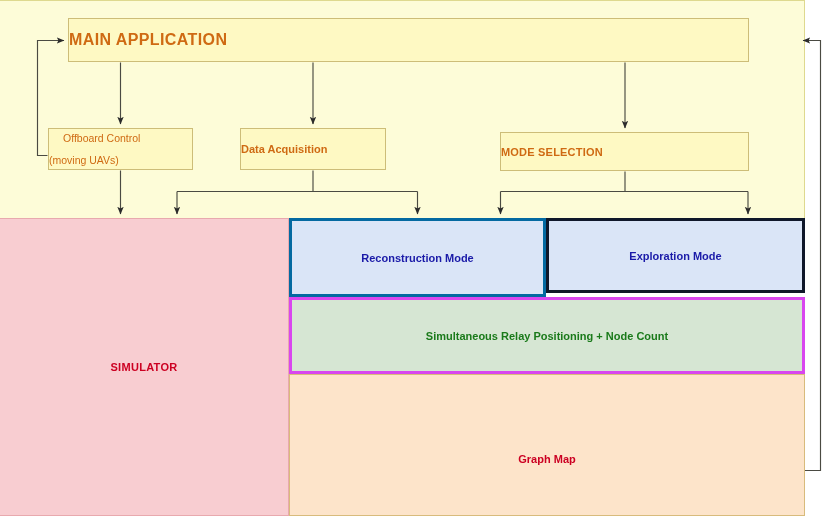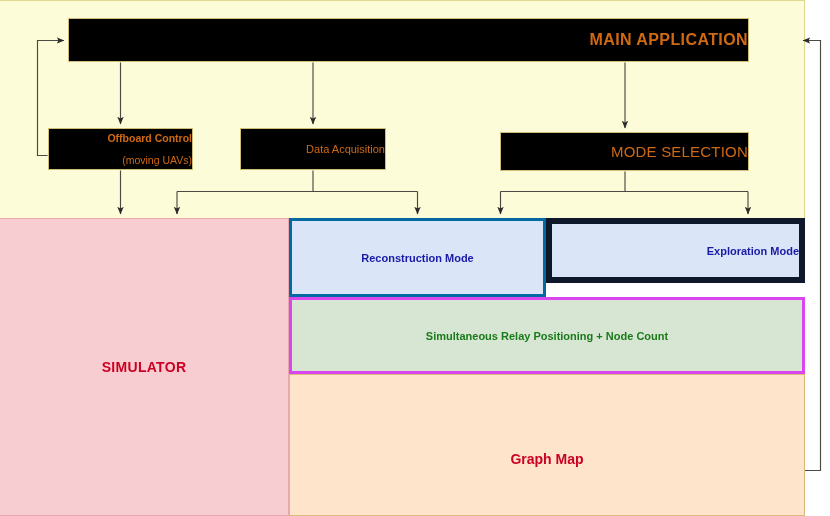--- a/index.html
+++ b/index.html
@@ -23,26 +23,26 @@
     width: 805px;
     height: 218px;
     background: #fdfcd8;
     border-right: 1px solid #ded98f;
     border-top: 1px solid #ded98f;
     box-sizing: border-box;
   }
   
   .tanbox {
     position: absolute;
-    background: #000000;
+    background: #fef9c3;
     border: 1px solid #cdbd78;
     box-sizing: border-box;
     display: flex;
     flex-direction: column;
-    align-items: flex-end;
+    align-items: flex-start;
     justify-content: center;
     text-align: center;
     color: #cf6a13;
   }
   #main-application {
     left: 68px;
     top: 18px;
     width: 681px;
     height: 44px;
     font-size: 16px;
@@ -50,58 +50,58 @@
     letter-spacing: 0.4px;
   }
   #offboard-control {
     left: 48px;
     top: 128px;
     width: 145px;
     height: 42px;
     font-size: 10.5px;
     line-height: 14px;
   }
-  #offboard-control .l1 { font-weight: bold; }
+  #offboard-control .l1 { font-weight: normal; margin-left: 14px; }
   #offboard-control .l2 { font-weight: normal; margin-top: 8px; }
   #data-acquisition {
     left: 240px;
     top: 128px;
     width: 146px;
     height: 42px;
     font-size: 11px;
-    font-weight: normal;
+    font-weight: bold;
   }
   #mode-selection {
     left: 500px;
     top: 132px;
     width: 249px;
     height: 39px;
-    font-size: 15px;
-    font-weight: normal;
+    font-size: 11px;
+    font-weight: bold;
     letter-spacing: 0.2px;
   }
   
   .panel {
     position: absolute;
     box-sizing: border-box;
     display: flex;
     align-items: center;
     justify-content: center;
     text-align: center;
   }
   #simulator-panel {
     left: 0;
     top: 218px;
     width: 289px;
     height: 298px;
     background: #f8cdd1;
     border: 1px solid #e8a9ae;
     border-left: none;
     color: #cc0022;
-    font-size: 14px;
+    font-size: 11px;
     font-weight: bold;
     letter-spacing: 0.3px;
     padding-bottom: 0px;
   }
   #simulator-label-wrap {
     position: absolute;
     left: 0;
     top: 0;
     width: 100%;
     height: 100%;
@@ -117,48 +117,47 @@
     background: #dae5f7;
     border: 3px solid #0369a1;
     color: #1a1aa8;
     font-size: 11px;
     font-weight: bold;
   }
   #exploration-mode {
     left: 546px;
     top: 218px;
     width: 259px;
-    height: 65px;
+    height: 75px;
     background: #dae5f7;
-    border: 6px solid #0f172a;
+    border: 3px solid #0f172a;
     color: #1a1aa8;
     font-size: 11px;
     font-weight: bold;
-    justify-content: flex-end;
   }
   #relay-band {
     left: 289px;
     top: 297px;
     width: 516px;
     height: 77px;
     background: #d6e6d3;
     border: 3px solid #d946ef;
     color: #1a7a1a;
     font-size: 11px;
     font-weight: bold;
   }
   #graph-map {
     left: 289px;
     top: 374px;
     width: 516px;
     height: 142px;
     background: #fde4ca;
     border: 1px solid #d8bb7c;
     color: #cc0022;
-    font-size: 14px;
+    font-size: 11px;
     font-weight: bold;
   }
   #graph-map-label {
     position: relative;
     top: 14px;
   }
   
   #connectors {
     position: absolute;
     left: 0;

